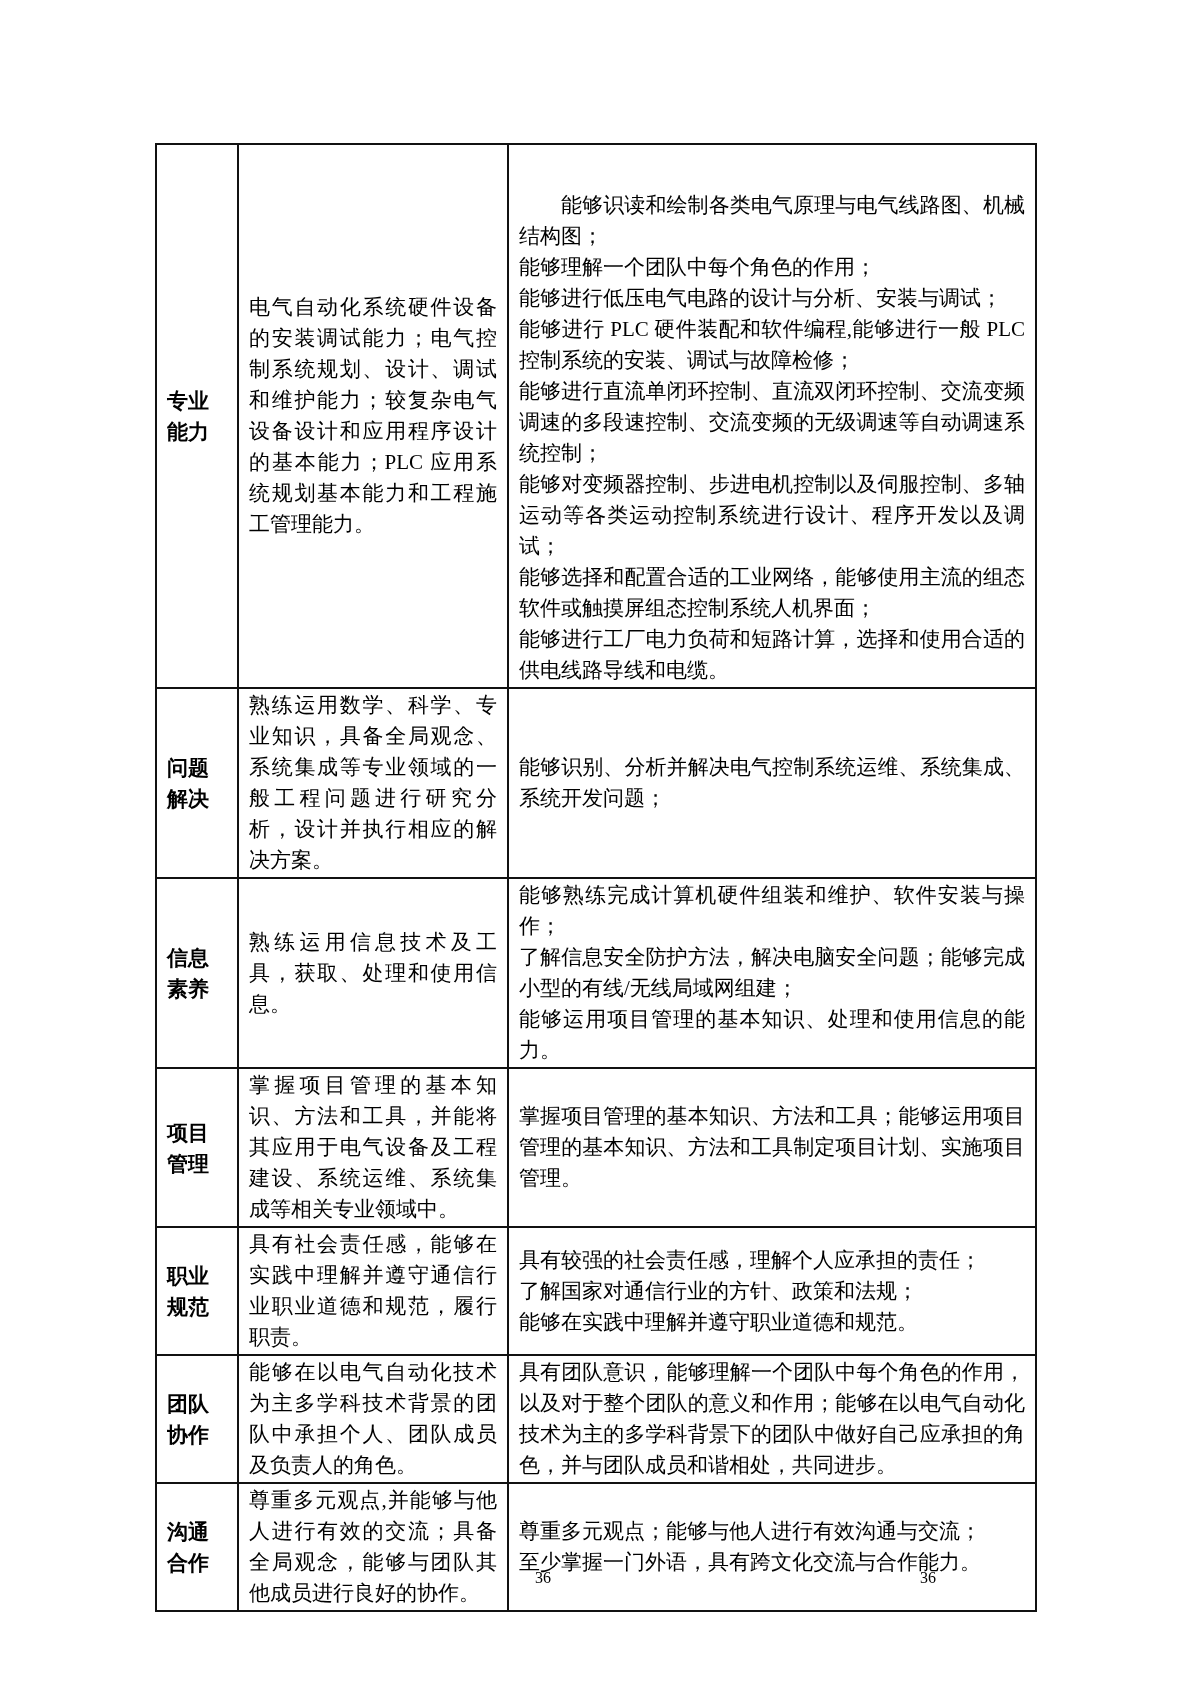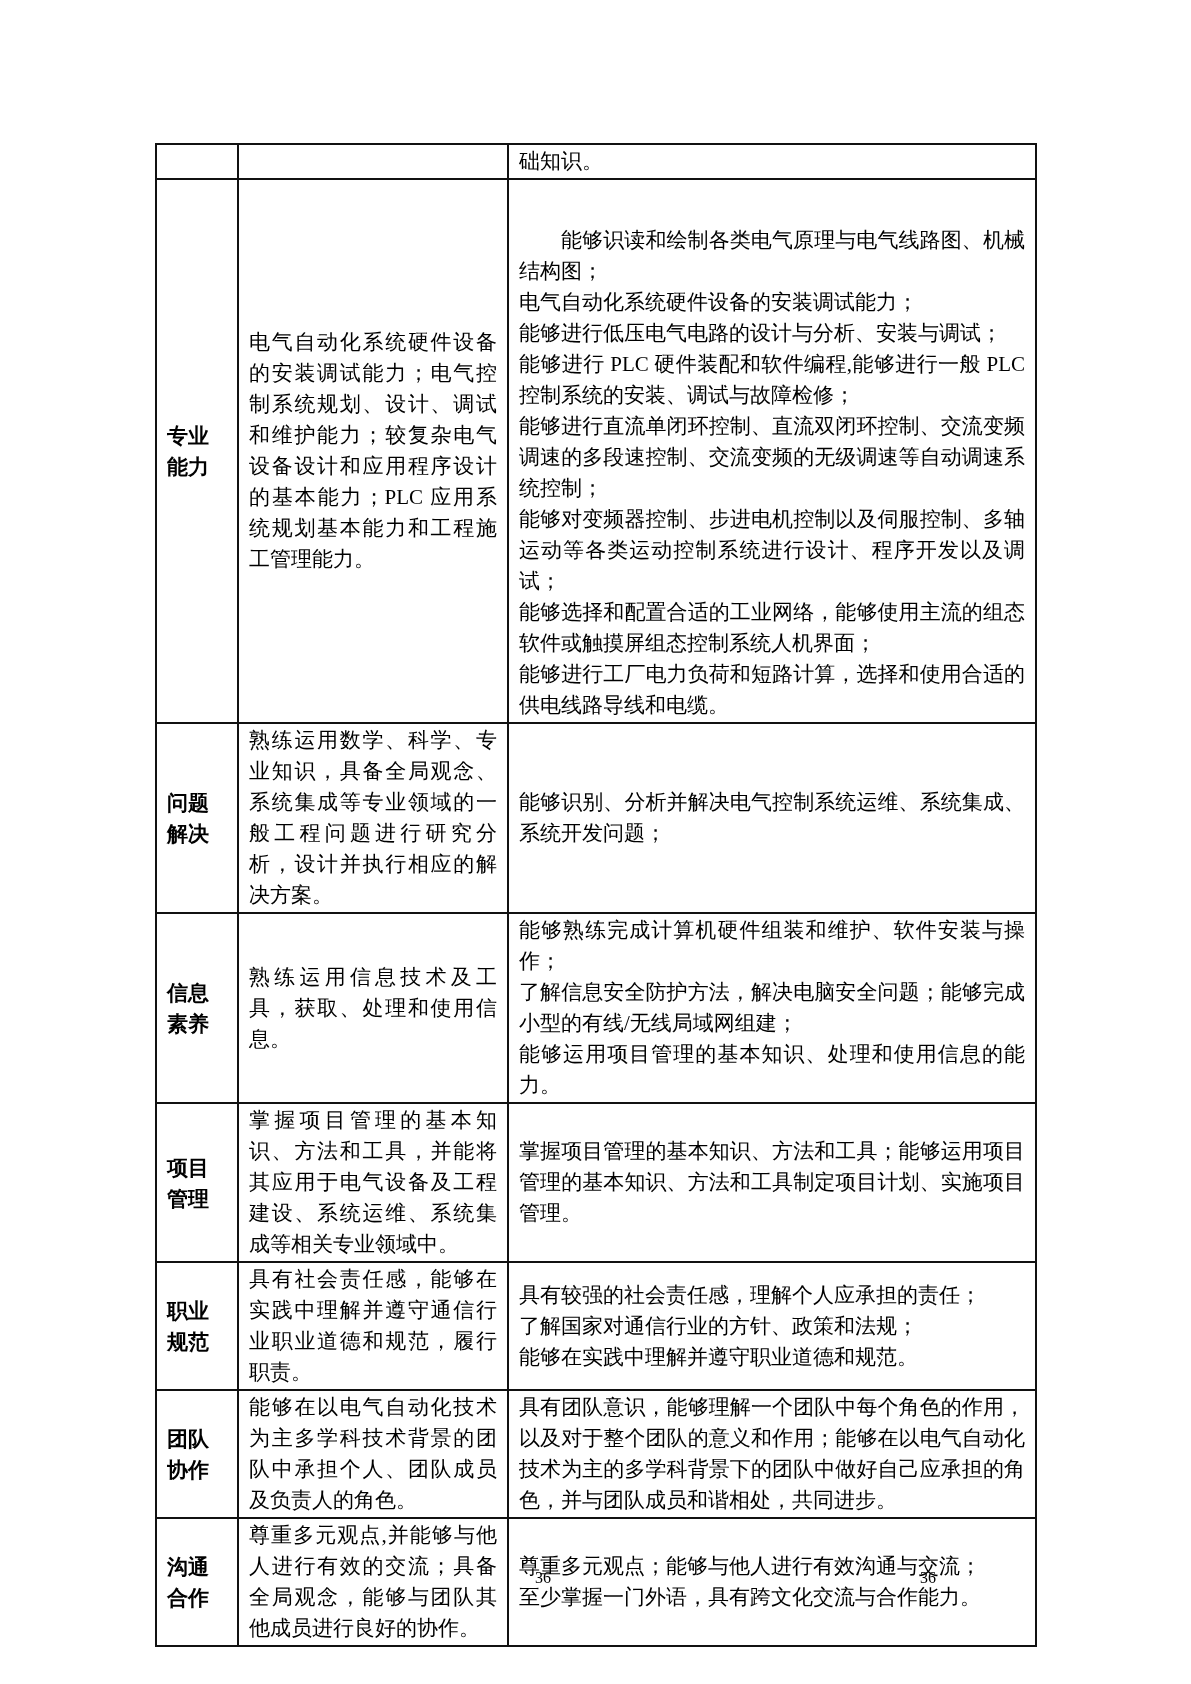--- a/index.html
+++ b/index.html
@@ -63,35 +63,28 @@
 
 <div class="page">
 
   <table class="competency">
     <colgroup>
       <col style="width:82px">
       <col style="width:270px">
       <col style="width:528px">
     </colgroup>
     <tbody>
-        <tr style="height: 34px;">
-          <td class="label-cell"></td>
-          <td class="desc-cell"></td>
-          <td class="detail-cell">
-            <p>础知识。</p>
-          </td>
-        </tr>
         <tr style="height: 466px;">
           <td class="label-cell">专业能力</td>
           <td class="desc-cell">
             <p>电气自动化系统硬件设备的安装调试能力；电气控制系统规划、设计、调试和维护能力；较复杂电气设备设计和应用程序设计的基本能力；PLC 应用系统规划基本能力和工程施工管理能力。</p>
           </td>
           <td class="detail-cell">
             <p class="first-indent">能够识读和绘制各类电气原理与电气线路图、机械结构图；</p>
-            <p>电气自动化系统硬件设备的安装调试能力；</p>
+            <p>能够理解一个团队中每个角色的作用；</p>
             <p>能够进行低压电气电路的设计与分析、安装与调试；</p>
             <p>能够进行 PLC 硬件装配和软件编程,能够进行一般 PLC 控制系统的安装、调试与故障检修；</p>
             <p>能够进行直流单闭环控制、直流双闭环控制、交流变频调速的多段速控制、交流变频的无级调速等自动调速系统控制；</p>
             <p>能够对变频器控制、步进电机控制以及伺服控制、多轴运动等各类运动控制系统进行设计、程序开发以及调试；</p>
             <p>能够选择和配置合适的工业网络，能够使用主流的组态软件或触摸屏组态控制系统人机界面；</p>
             <p>能够进行工厂电力负荷和短路计算，选择和使用合适的供电线路导线和电缆。</p>
           </td>
         </tr>
         <tr style="height: 161px;">
           <td class="label-cell">问题解决</td>

